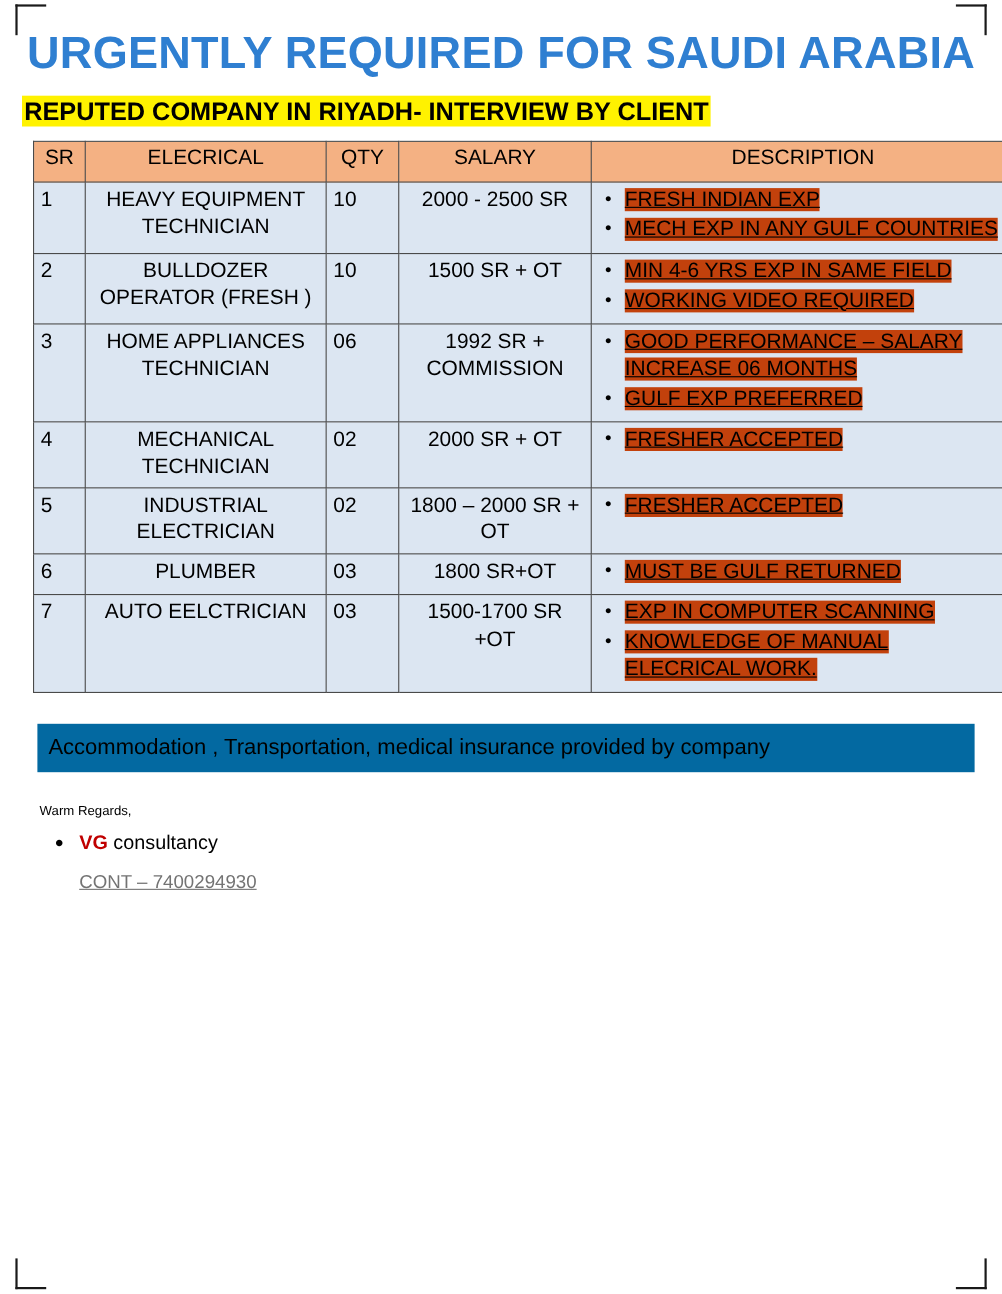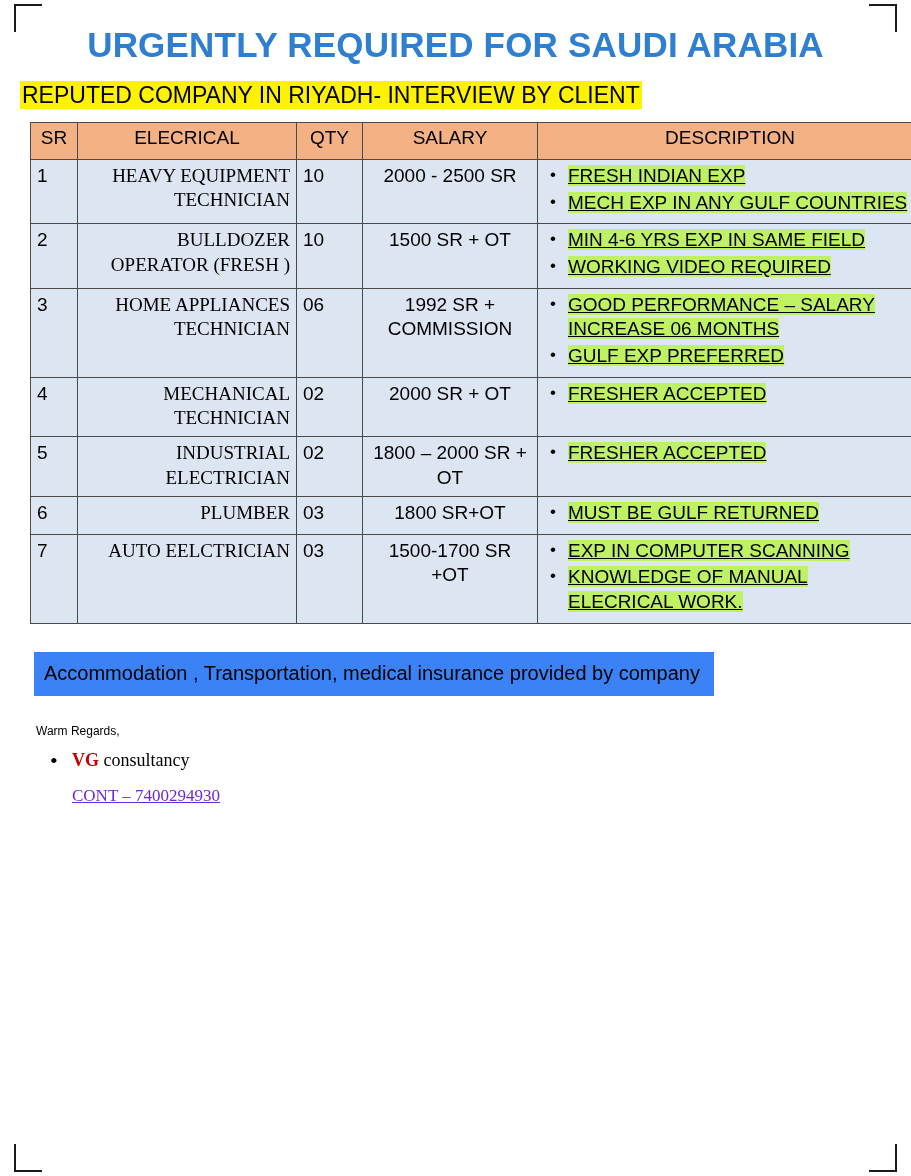--- a/index.html
+++ b/index.html
@@ -32,37 +32,37 @@
     position: absolute;
     left: 0; top: 0;
     width: 911px;
     height: 1176px;
     box-sizing: border-box;
     padding: 22px 18px 0 18px;
   }
 
   .title {
     color: #2f7fd1;
-    font-size: 35px;
+    font-size: 41px;
     font-weight: bold;
     text-align: center;
     letter-spacing: 0.2px;
     margin: 4px 0 14px 0;
     line-height: 1.1;
   }
 
   .subtitle-wrap {
     margin: 0 0 10px 2px;
   }
   .subtitle {
     display: inline;
     background: #fff200;
     color: #000;
     font-size: 23px;
-    font-weight: normal;
+    font-weight: bold;
     line-height: 1.45;
     padding: 1px 2px;
   }
 
   table.joblist {
     border-collapse: collapse;
     width: 893px;
     table-layout: fixed;
     margin-left: 12px;
   }
@@ -86,88 +86,87 @@
   }
   .col-sr    { width: 47px; }
   .col-cat   { width: 219px; }
   .col-qty   { width: 66px; }
   .col-sal   { width: 175px; }
   .col-desc  { width: auto; }
 
   td.sr  { text-align: left; padding-left: 8px; }
   td.qty { text-align: left; padding-left: 8px; }
   td.sal { text-align: center; }
-  td.cat { text-align: right; font-family: Liberation Serif, serif; }
+  td.cat { text-align: center; }
 
   ul.desc {
     margin: 0;
     padding: 0 0 0 24px;
     list-style: none;
   }
   ul.desc li {
     position: relative;
     margin: 0 0 2px 0;
     line-height: 1.3;
   }
   ul.desc li:before {
     content: "\2022";
     position: absolute;
     left: -18px;
     top: 0;
     color: #000;
     font-size: 17px;
   }
   ul.desc li span.hl {
-    background: #bef264;
+    background: #c2410c;
     text-decoration: underline;
     box-decoration-break: clone;
     -webkit-box-decoration-break: clone;
   }
 
   .note-wrap {
     margin: 28px 0 0 16px;
   }
   .note {
     display: inline-block;
-    background: #3b82f6;
+    background: #0369a1;
     font-size: 20px;
     padding: 9px 10px 11px 10px;
-    width: 680px;
+    width: 852px;
     box-sizing: border-box;
     line-height: 1.2;
   }
 
   .regards {
     margin: 28px 0 0 18px;
     font-size: 12px;
   }
   ul.signoff {
     margin: 12px 0 0 0;
     padding: 0 0 0 54px;
     list-style: none;
   }
   ul.signoff li {
     position: relative;
     font-size: 18px;
     margin-bottom: 14px;
-    font-family: Liberation Serif, serif;
   }
   ul.signoff li.bulleted:before {
     content: "\2022";
     position: absolute;
     left: -22px;
     top: -2px;
     font-size: 22px;
   }
   .vg {
     color: #c00000;
     font-weight: bold;
   }
   .contact {
-    color: #6d28d9;
+    color: #737373;
     text-decoration: underline;
     font-size: 17px;
   }
 </style>
 </head>
 <body>
 
 <div class="crop tl"></div>
 <div class="crop tr"></div>
 <div class="crop bl"></div>

